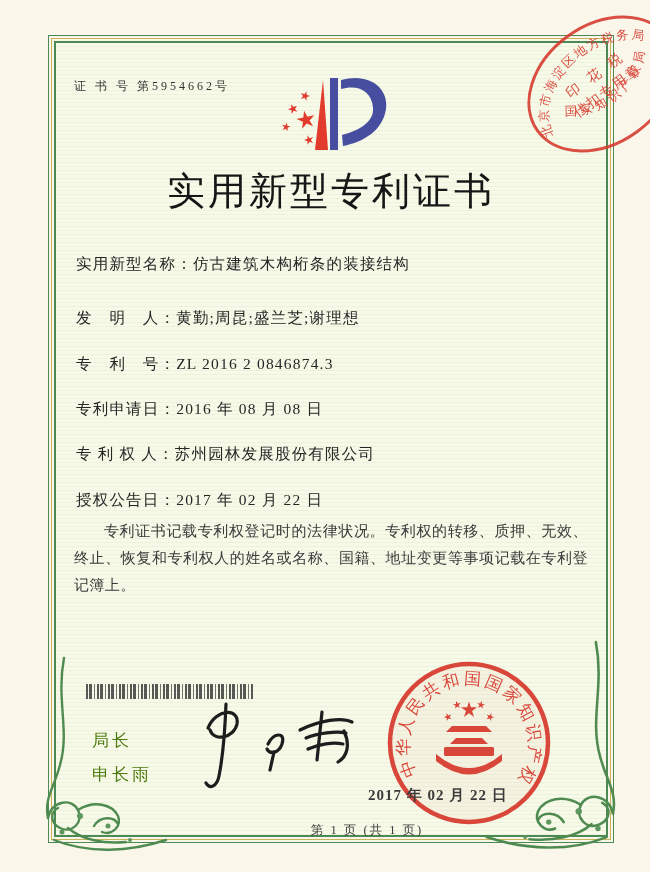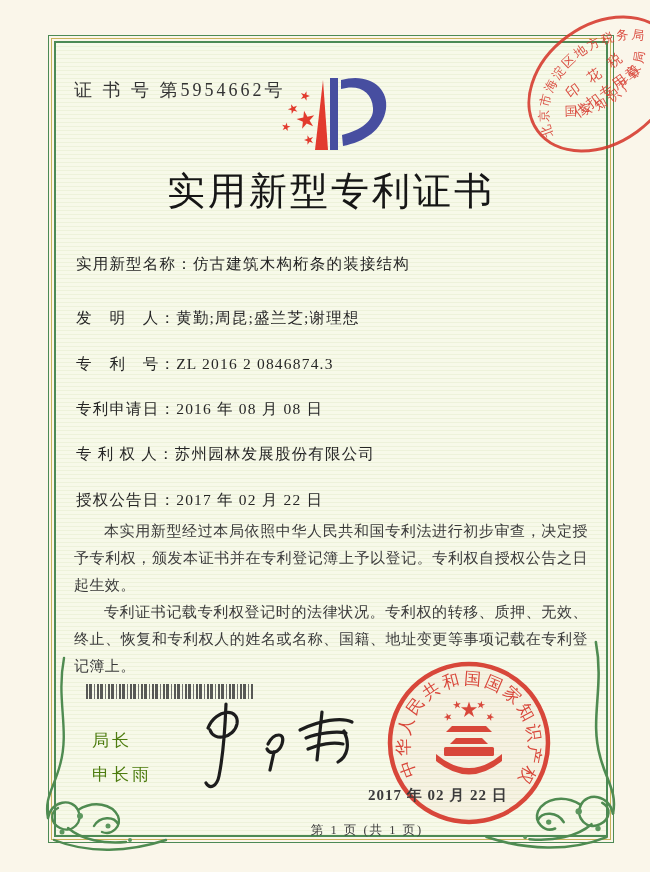--- a/index.html
+++ b/index.html
@@ -9,21 +9,21 @@
     font-family:"Liberation Serif","DejaVu Serif",serif;
     color:#2c2c2c;
   }
   
   .frame{position:absolute; left:48px; top:35px; width:566px; height:808px;
     border:1px solid #4c8a55; padding:2px; box-sizing:border-box;}
   .frame-mid{width:100%; height:100%; border:1px solid #c9b35a; padding:2px; box-sizing:border-box;}
   .frame-inner{width:100%; height:100%; border:2px solid #4c8a55; box-sizing:border-box;
     background:repeating-linear-gradient(180deg,#f7f9e9 0px,#f7f9e9 3px,#edf2da 3px,#edf2da 4px);}
   
-  .cert-no{position:absolute; left:74px; top:78px; font-size:18px; letter-spacing:3px; color:#333;font-family:Liberation Serif, serif;}
+  .cert-no{position:absolute; left:74px; top:78px; font-size:12px; letter-spacing:3px; color:#333;font-family:Liberation Serif, serif;}
   .logo{position:absolute; left:276px; top:72px;}
   .title{position:absolute; left:50px; top:166px; width:562px; text-align:center;
     font-size:38px; font-weight:400; letter-spacing:3px; color:#161616;}
   
   .field{position:absolute; left:76px; font-size:15.5px; letter-spacing:1.2px; color:#262626; white-space:nowrap;}
   .f0{top:254px}.f1{top:308px}.f2{top:354px}.f3{top:399px}.f4{top:444px}.f5{top:490px}
   
   .body-text{position:absolute; left:74px; top:518px; width:514px; font-size:15px;
     line-height:27px; letter-spacing:0.4px; text-align:justify; color:#3a3a3a;}
   .body-text p{margin:0; text-indent:2em;}
@@ -138,21 +138,20 @@
   <div class="title">实用新型专利证书</div>
 
   <div class="field f0"><span>实用新型名称：</span><span>仿古建筑木构桁条的装接结构</span></div>
   <div class="field f1"><span>发　明　人：</span><span>黄勤;周昆;盛兰芝;谢理想</span></div>
   <div class="field f2"><span>专　利　号：</span><span>ZL 2016 2 0846874.3</span></div>
   <div class="field f3"><span>专利申请日：</span><span>2016 年 08 月 08 日</span></div>
   <div class="field f4"><span>专 利 权 人：</span><span>苏州园林发展股份有限公司</span></div>
   <div class="field f5"><span>授权公告日：</span><span>2017 年 02 月 22 日</span></div>
 
   <div class="body-text">
-    <p>本实用新型经过本局依照中华人民共和国专利法进行初步审查，决定授予专利权，颁发本证书并在专利登记簿上予以登记。专利权自授权公告之日起生效。</p>
     <p>专利证书记载专利权登记时的法律状况。专利权的转移、质押、无效、终止、恢复和专利权人的姓名或名称、国籍、地址变更等事项记载在专利登记簿上。</p>
   </div>
 
   <div class="barcode"></div>
 
   <div class="sig-block">
     <div>局长</div>
     <div>申长雨</div>
   </div>
 

